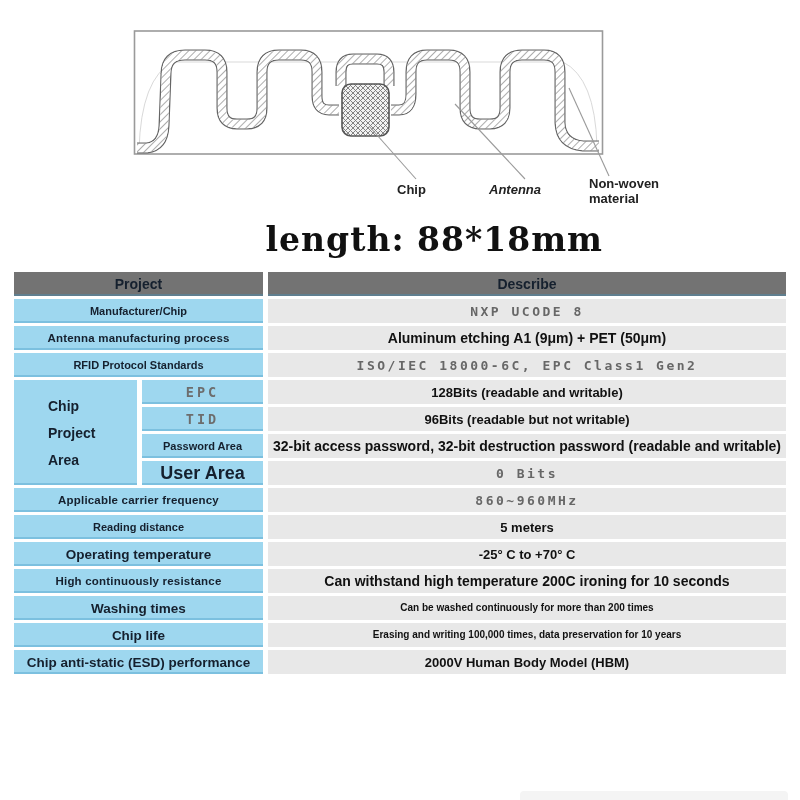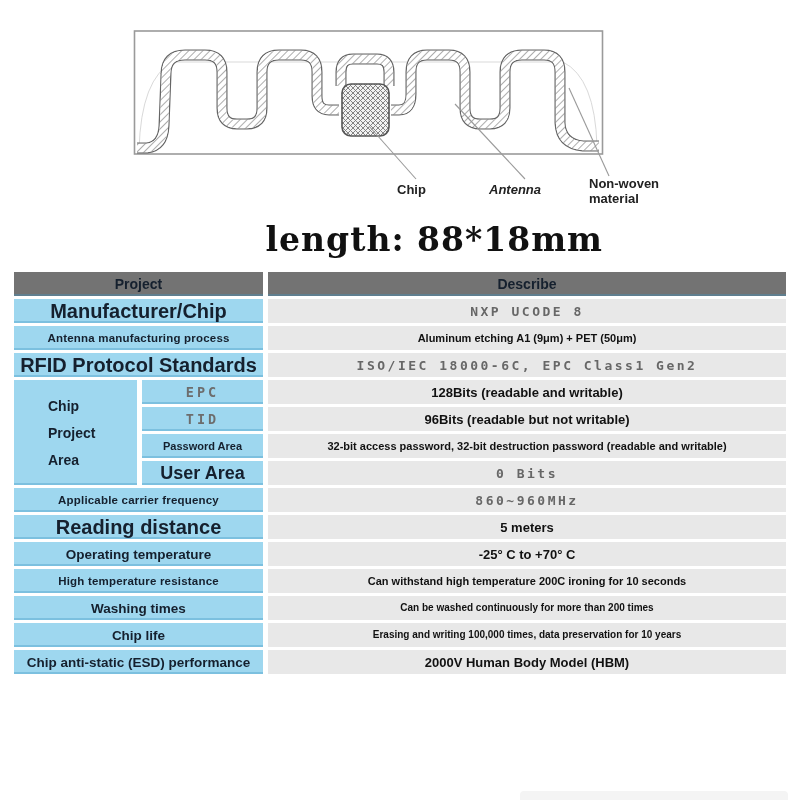--- a/index.html
+++ b/index.html
@@ -23,25 +23,25 @@
   #spec-table { position:absolute; left:14px; top:272px; width:772px;
     display:flex; flex-direction:column; gap:3px; }
   .row { display:flex; gap:5px; }
   .cell { display:flex; align-items:center; justify-content:center; text-align:center; }
   .lbl { width:249px; min-height:24px; background:#9ed7ef; color:#15202e; font-weight:bold;
     box-shadow:inset 0 -2px 0 rgba(60,150,195,.35); }
   .val { flex:1; min-height:24px; background:#e8e8e8; color:#111; }
   .hdr { font-size:14px; font-weight:bold; color:#15202e; background:#737373;
     box-shadow:inset 0 -2px 0 rgba(60,150,195,.35); }
 
-  .l-lg { font-size:20px; }
+  .l-lg { font-size:11px; }
   .l-md { font-size:13.5px; }
   .l-sm { font-size:11.5px; letter-spacing:.2px; }
   .v-strong { font-weight:bold; font-size:13px; }
-  .v-strong-sm { font-weight:bold; font-size:11px; }
+  .v-strong-sm { font-weight:bold; font-size:14px; }
   .v-strong-xs { font-weight:bold; font-size:10px; line-height:1.2; }
   .v-mono { font-family:"DejaVu Sans Mono","Liberation Mono",monospace; font-weight:bold;
     font-size:13px; color:#676767; letter-spacing:2.5px; }
 
   
   .storage-row { display:flex; gap:5px; }
   .storage-title { width:123px; background:#9ed7ef; color:#15202e; font-weight:bold;
     font-size:14px; display:flex; flex-direction:column; justify-content:center;
     padding-left:34px; gap:11px; box-shadow:inset 0 -2px 0 rgba(60,150,195,.35); }
   .storage-stack { flex:1; display:flex; flex-direction:column; gap:3px; }
@@ -178,21 +178,21 @@
       <div class="cell lbl l-lg">Reading distance</div>
       <div class="cell val v-strong">5 meters</div>
     </div>
 
     <div class="row">
       <div class="cell lbl l-md">Operating temperature</div>
       <div class="cell val v-strong">-25° C to +70° C</div>
     </div>
 
     <div class="row">
-      <div class="cell lbl l-sm">High temperature resistance</div>
+      <div class="cell lbl l-sm">High continuously resistance</div>
       <div class="cell val v-strong-sm">Can withstand high temperature 200C ironing for 10 seconds</div>
     </div>
 
     <div class="row">
       <div class="cell lbl l-md">Washing times</div>
       <div class="cell val v-strong-xs">Can be washed continuously for more than 200 times</div>
     </div>
 
     <div class="row">
       <div class="cell lbl l-md">Chip life</div>

